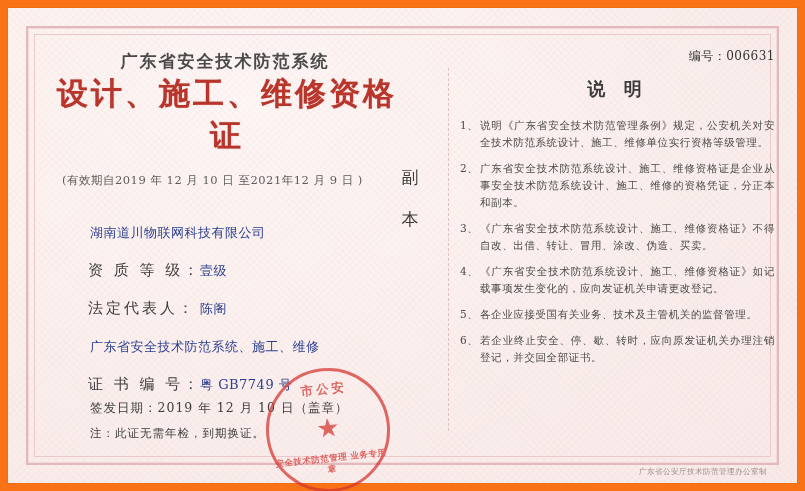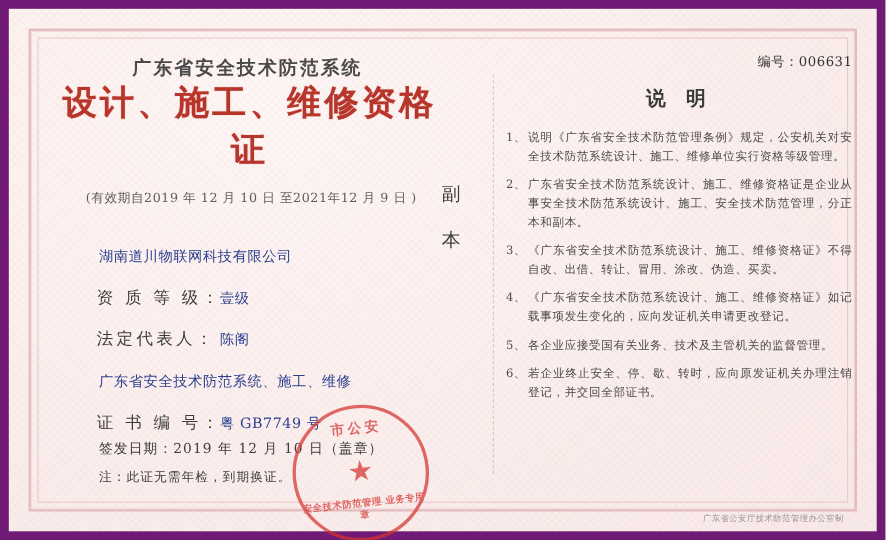--- a/index.html
+++ b/index.html
@@ -7,21 +7,21 @@
     padding: 0;
     background: #ffffff;
   }
   body {
     font-family: "Liberation Sans", sans-serif;
   }
   .page {
     position: relative;
     width: 805px;
     height: 491px;
-    background: #701a75;
+    background: #f97316;
     overflow: hidden;
   }
   
   .paper {
     position: absolute;
     left: 8px;
     top: 8px;
     right: 8px;
     bottom: 8px;
     background:
@@ -79,21 +79,21 @@
     letter-spacing: 3px;
     text-align: center;
     width: 350px;
     text-shadow: 0 0 1px rgba(184,53,44,.5);
   }
   .cert-valid {
     font-family: "DejaVu Serif", serif;
     font-size: 11.5px;
     color: #5c5c5c;
     margin-top: 16px;
-    margin-left: 26px;
+    margin-left: 10px;
     letter-spacing: .5px;
   }
   .fuben {
     position: absolute;
     left: 392px;
     top: 148px;
     font-family: "DejaVu Serif", serif;
     font-size: 17px;
     color: #3c3c3c;
     line-height: 42px;
@@ -309,21 +309,21 @@
     <div class="right">
       <div class="cert-no">编号：006631</div>
       <div class="notice-title">说 明</div>
       <ul class="notice-list">
         <li class="notice-item">
           <span class="notice-num">1、</span>
           <span class="notice-text">说明《广东省安全技术防范管理条例》规定，公安机关对安全技术防范系统设计、施工、维修单位实行资格等级管理。</span>
         </li>
         <li class="notice-item">
           <span class="notice-num">2、</span>
-          <span class="notice-text">广东省安全技术防范系统设计、施工、维修资格证是企业从事安全技术防范系统设计、施工、安全技术防范管理，分正本和副本。</span>
+          <span class="notice-text">广东省安全技术防范系统设计、施工、维修资格证是企业从事安全技术防范系统设计、施工、维修的资格凭证，分正本和副本。</span>
         </li>
         <li class="notice-item">
           <span class="notice-num">3、</span>
           <span class="notice-text">《广东省安全技术防范系统设计、施工、维修资格证》不得自改、出借、转让、冒用、涂改、伪造、买卖。</span>
         </li>
         <li class="notice-item">
           <span class="notice-num">4、</span>
           <span class="notice-text">《广东省安全技术防范系统设计、施工、维修资格证》如记载事项发生变化的，应向发证机关申请更改登记。</span>
         </li>
         <li class="notice-item">

